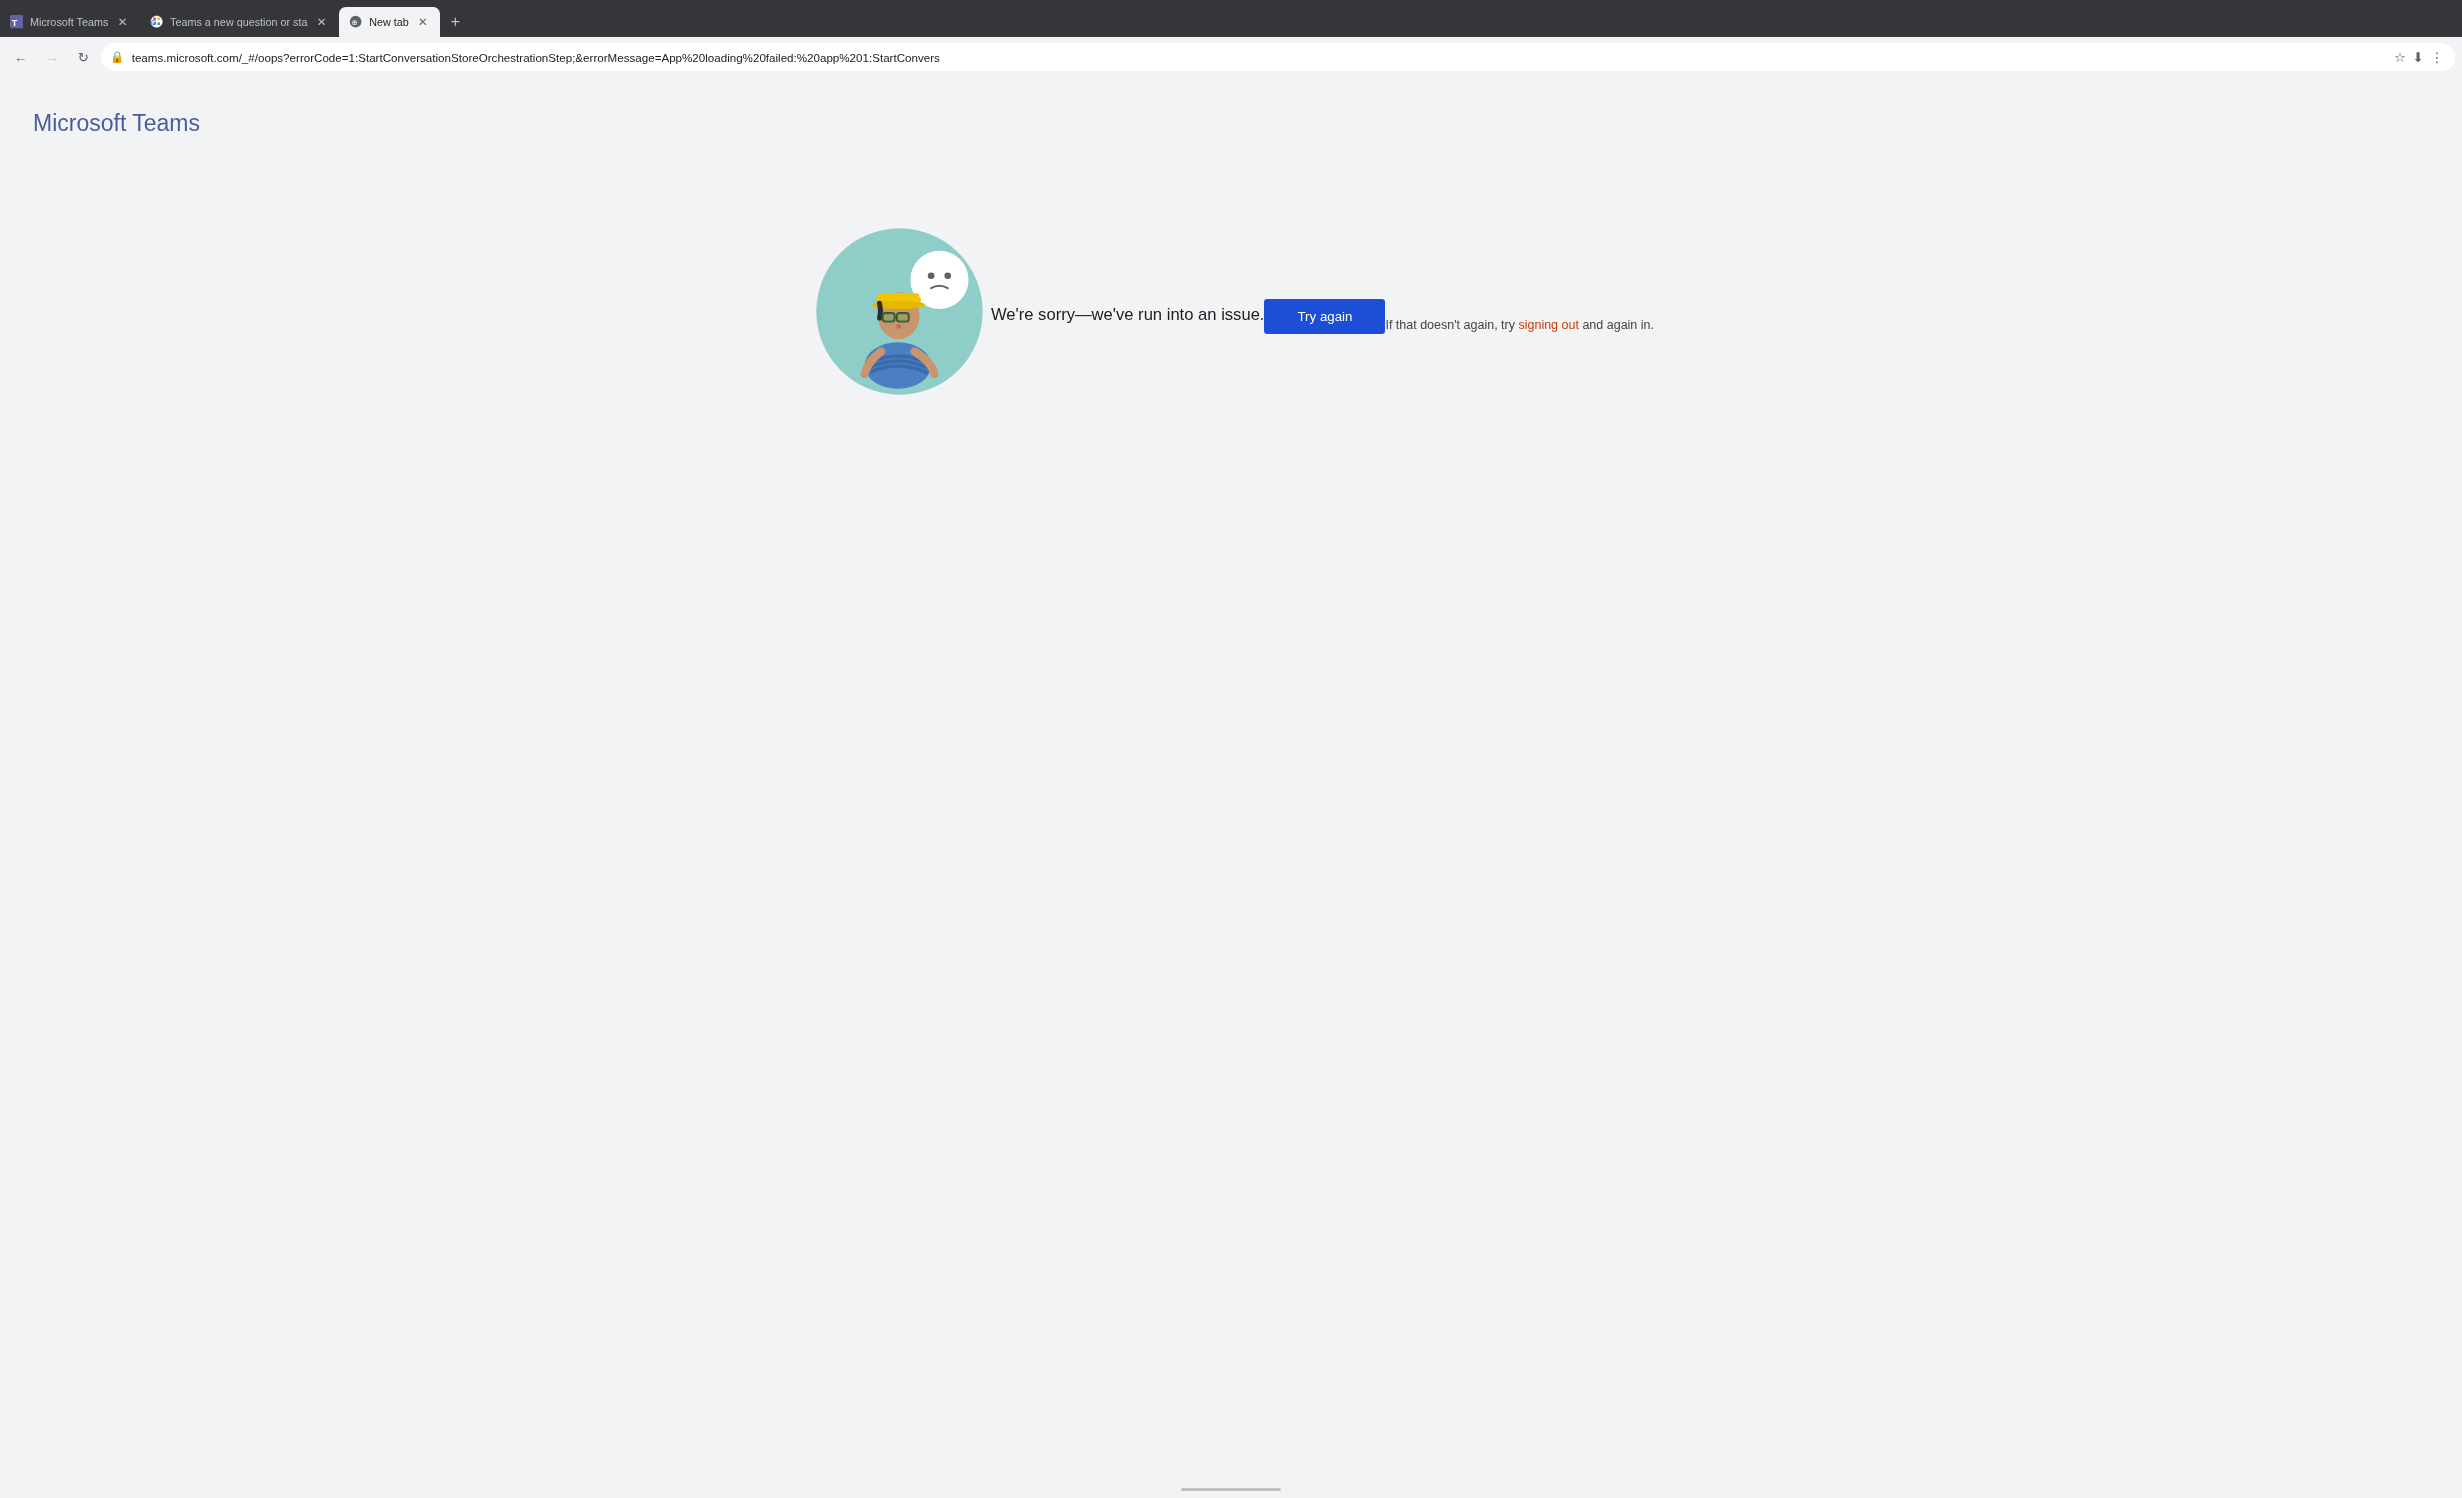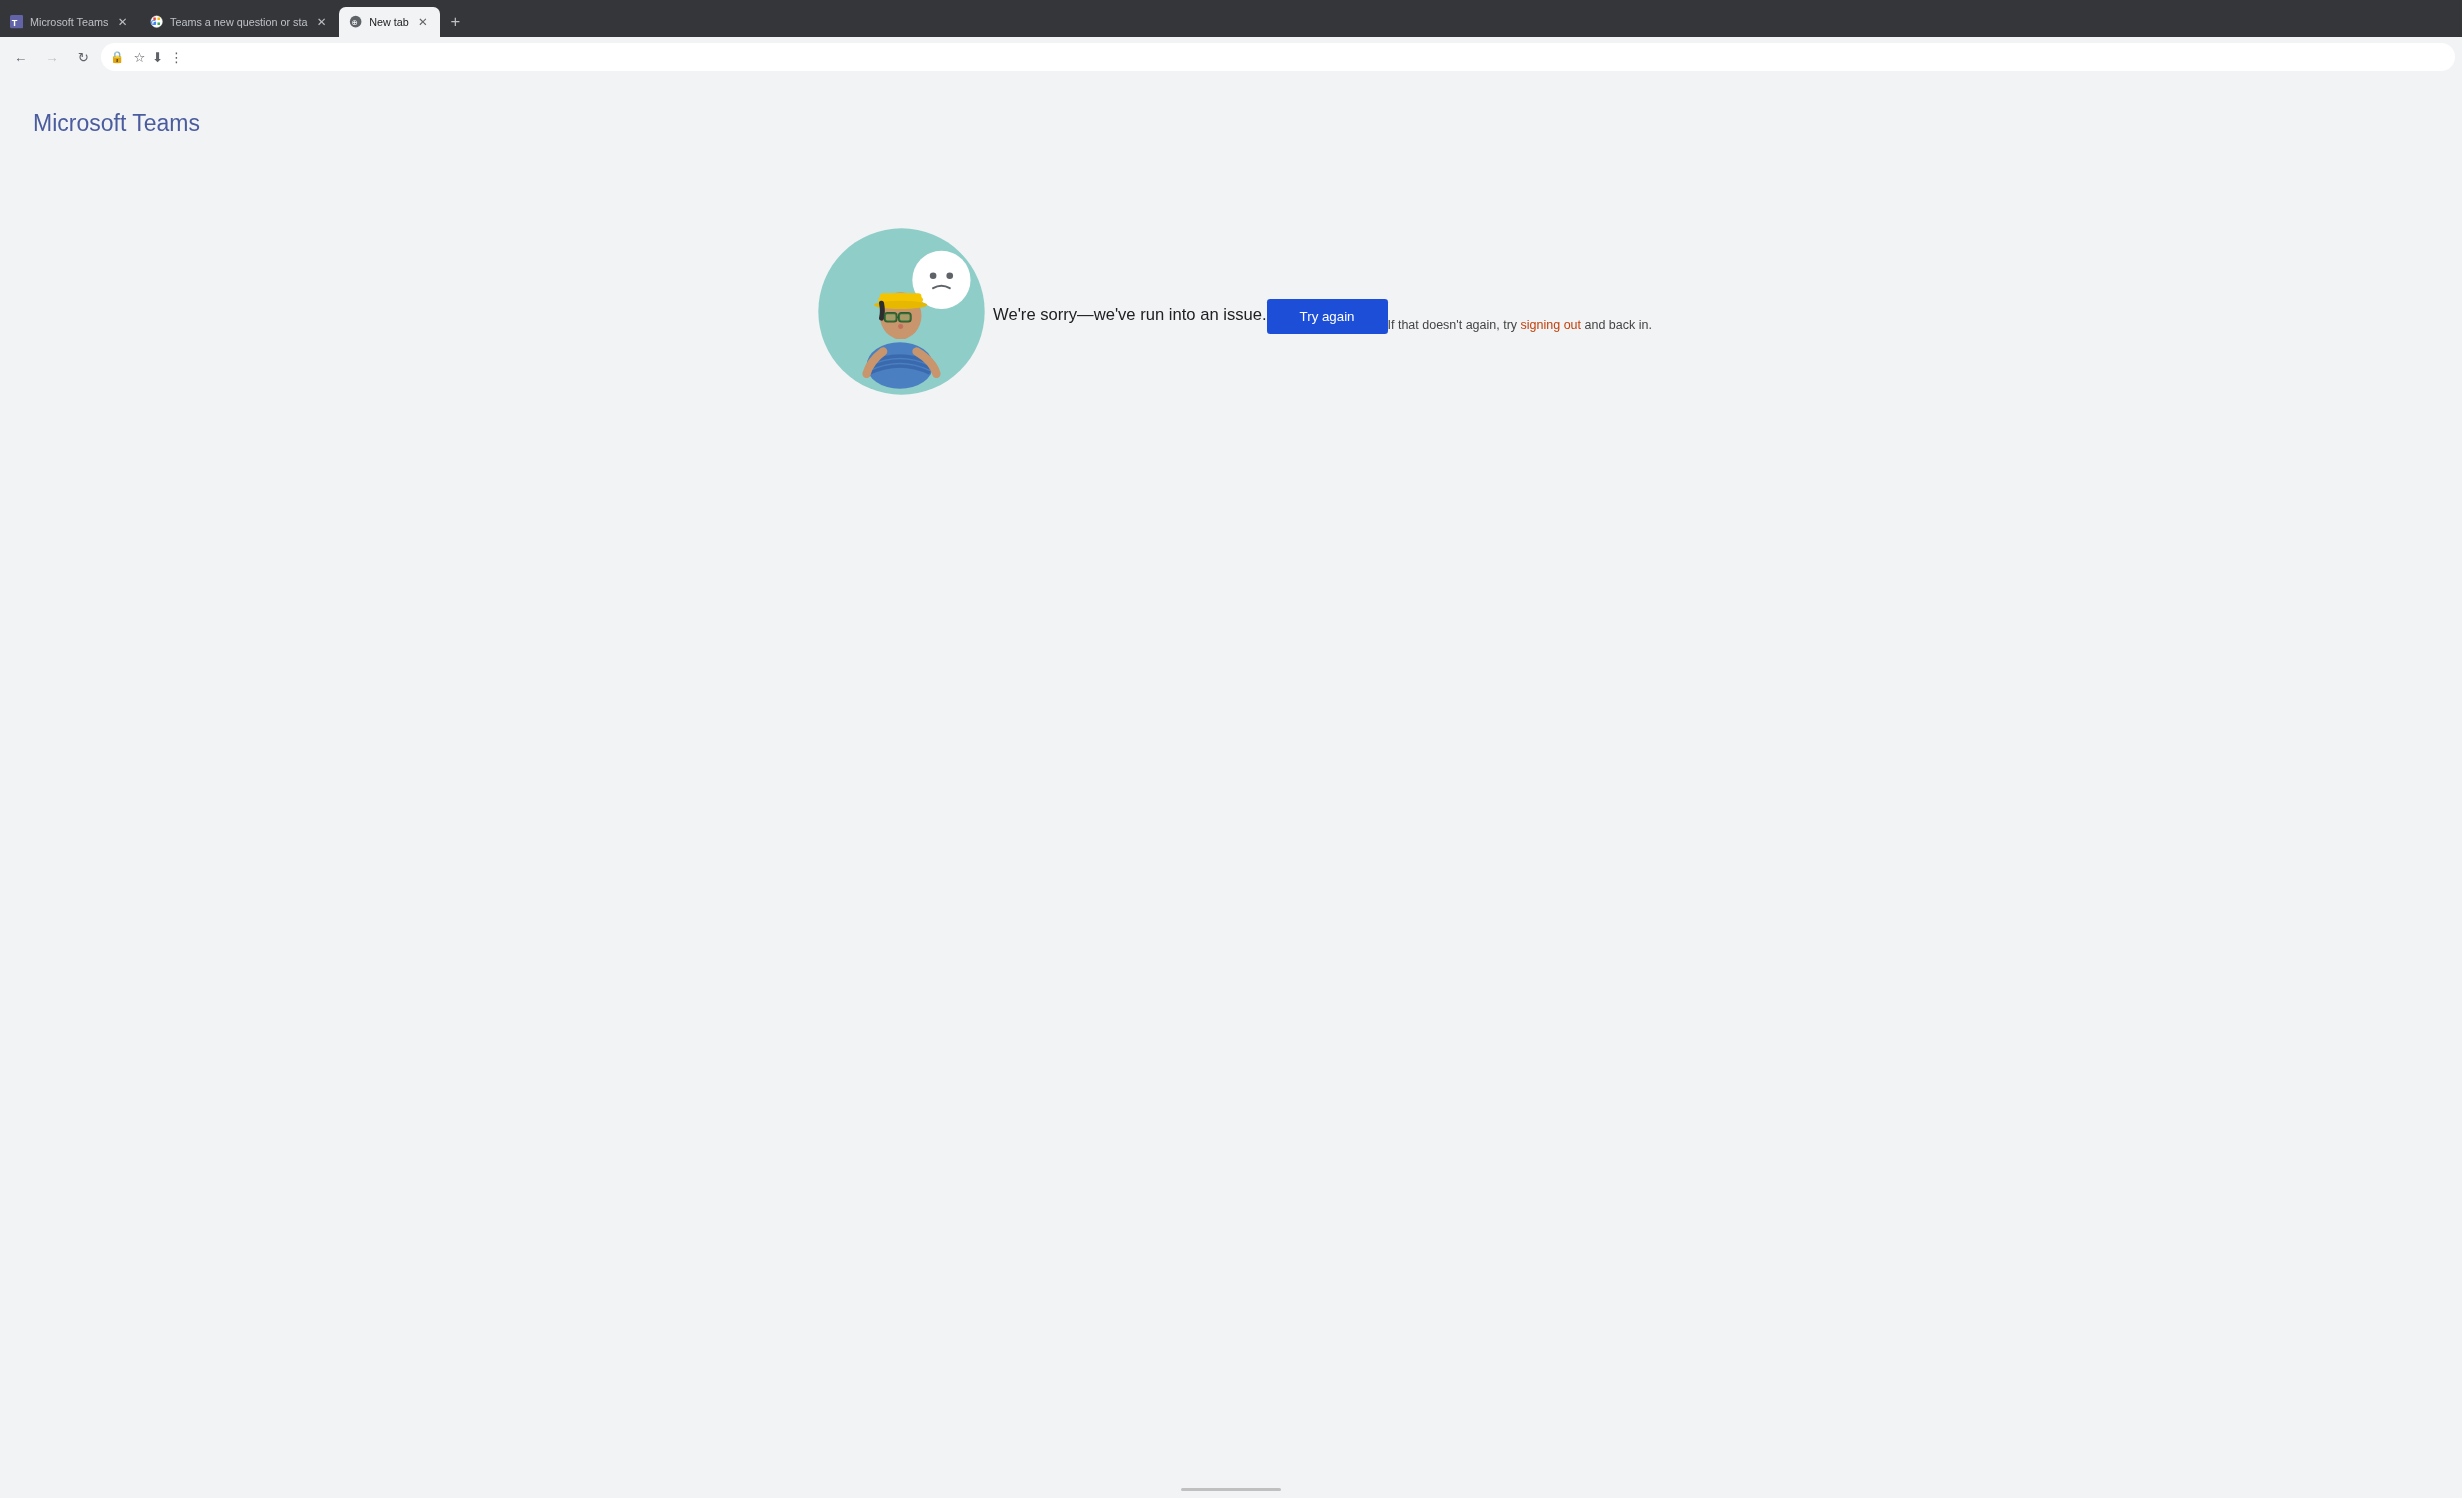--- a/index.html
+++ b/index.html
@@ -228,20 +228,21 @@
 
     <div class="tab-new">+</div>
   </div>
 
   <div class="address-bar">
     <div class="nav-btn">←</div>
     <div class="nav-btn" style="color:#bdc1c6;">→</div>
     <div class="nav-btn">↻</div>
     <div class="url-bar">
       <span class="url-lock">🔒</span>
+      <span class="url-text">teams.microsoft.com/_#/oops?errorCode=1:StartConversationStoreOrchestrationStep;&amp;errorMessage=App%20loading%20failed:%20app%201:StartConvers</span>
       <div class="url-actions">
         <span class="url-icon">☆</span>
         <span class="url-icon">⬇</span>
         <span class="url-icon">⋮</span>
       </div>
     </div>
   </div>
 </div>
 
 <div class="page-content">
@@ -292,19 +293,19 @@
       <path d="M 88 158 Q 72 170 68 185" stroke="#c8956c" stroke-width="10" fill="none" stroke-linecap="round"></path>
 
       <path d="M 128 158 Q 148 170 152 185" stroke="#c8956c" stroke-width="10" fill="none" stroke-linecap="round"></path>
     </svg>
 
     <p class="error-message">We're sorry—we've run into an issue.</p>
 
     <button class="try-again-btn">Try again</button>
 
     <p class="fallback-text">
-      <span>If that doesn't again, try </span><a class="signing-out-link" href="#">signing out</a><span> and back in.</span>
+      <span>If that doesn't again, try </span><a class="signing-out-link" href="#">signing out</a><span> and again in.</span>
     </p>
   </div>
 </div>
 
 <div class="scrollbar-hint"></div>
 
 
 </body></html>

